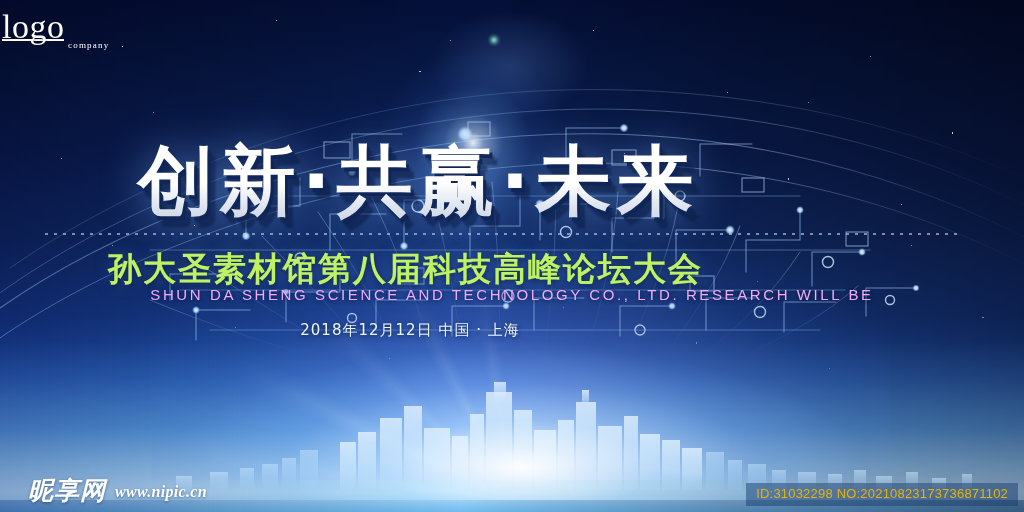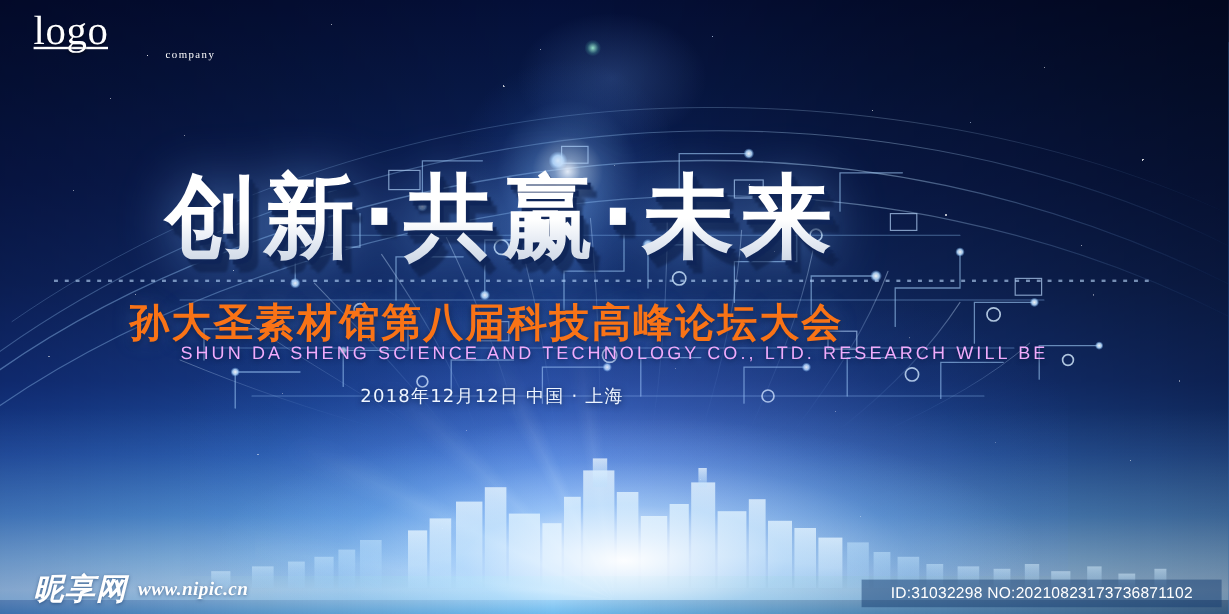--- a/index.html
+++ b/index.html
@@ -210,36 +210,36 @@
   
   .dotline{
     position:absolute;left:45px;top:233px;width:915px;height:2px;
     background-image:linear-gradient(90deg, rgba(190,220,255,.85) 0 3px, rgba(255,255,255,0) 3px 9px);
     background-size:9px 2px;
     opacity:.7;
   }
 
   
   .logo-block{
-    position:absolute;left:28px;top:10px;width:180px;height:48px;
+    position:absolute;left:2px;top:10px;width:180px;height:48px;
     color:#fff;
   }
   .logo-word{
     font-family:"Liberation Serif","DejaVu Serif",serif;
     font-size:34px;line-height:34px;font-weight:400;
     letter-spacing:.5px;
     text-shadow:0 1px 2px rgba(0,0,0,.4);
   }
   .logo-rule{
     width:62px;height:2px;background:#fff;margin-top:-5px;
   }
   .logo-sub{
     position:absolute;left:66px;top:30px;
     font-family:"Liberation Serif","DejaVu Serif",serif;
-    font-size:9px;letter-spacing:1.2px;color:#fff;margin-left:44px;
+    font-size:9px;letter-spacing:1.2px;color:#fff;
   }
 
   .headline{
     position:absolute;left:0;top:139px;width:837px;
     text-align:center;
     font-family:"DejaVu Sans","Liberation Sans",sans-serif;
     font-weight:700;
     font-size:76px;line-height:84px;
     letter-spacing:6px;
     color:#ffffff;
@@ -253,21 +253,21 @@
     white-space:nowrap;
   }
 
   .subhead{
     position:absolute;left:0;top:250px;width:811px;
     text-align:center;
     font-family:"DejaVu Sans","Liberation Sans",sans-serif;
     font-weight:700;
     font-size:33px;line-height:38px;
     letter-spacing:2px;
-    color:#f97316;
+    color:#bef264;
     text-shadow:0 2px 6px rgba(6,22,60,.75), 0 0 16px rgba(120,180,255,.35);
     white-space:nowrap;
   }
 
   .subhead-en{
     position:absolute;left:0;top:286px;width:1024px;
     text-align:center;
     font-family:"Liberation Sans","DejaVu Sans",sans-serif;
     font-weight:400;
     font-size:15px;line-height:18px;
@@ -303,23 +303,23 @@
   .wm-url{
     font-family:"Liberation Serif","DejaVu Serif",serif;
     font-style:italic;font-weight:700;
     font-size:16px;line-height:24px;letter-spacing:.3px;
     text-shadow:0 1px 3px rgba(0,40,90,.5);
   }
 
   
   .idbar{
     position:absolute;right:6px;top:483px;
-    padding:3px 24px 4px;
+    padding:3px 10px 4px;
     background:rgba(18,58,110,.48);
-    color:#ffffff;
+    color:#eab308;
     font-family:"Liberation Sans","DejaVu Sans",sans-serif;
     font-size:13px;line-height:16px;letter-spacing:.2px;
     white-space:nowrap;
   }
 </style>
 </head>
 <body>
 
 <div id="poster">
 

